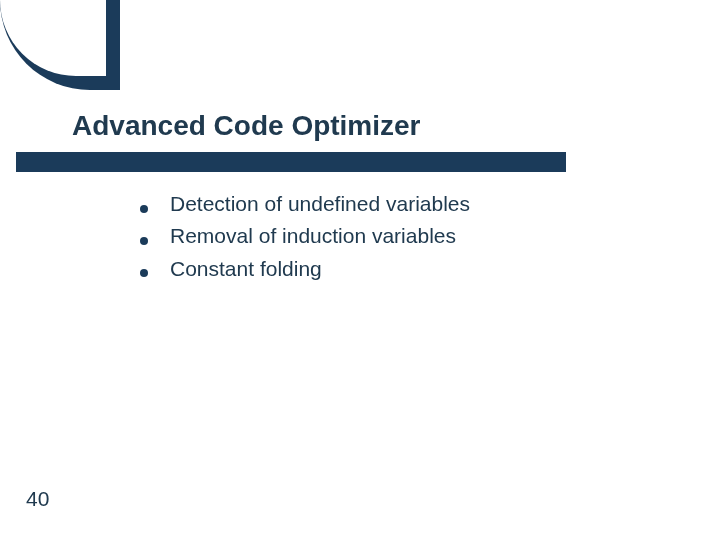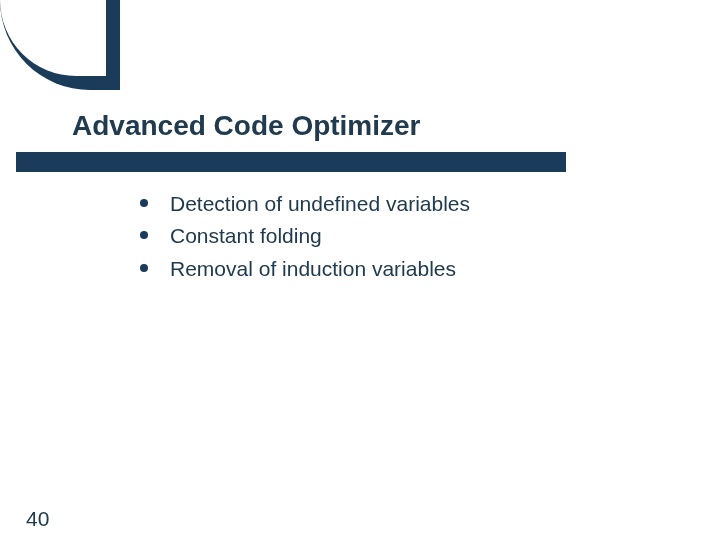--- a/index.html
+++ b/index.html
@@ -54,40 +54,40 @@
     background: #1b3b5a;
   }
   .content {
     position: absolute;
     top: 190px;
     left: 140px;
     right: 40px;
   }
   .bullet-row {
     display: flex;
-    align-items: flex-start;
+    align-items: center;
     margin-bottom: 4px;
     line-height: 1.35;
   }
   .bullet-dot {
     width: 8px;
     height: 8px;
     border-radius: 50%;
     background: #1b3b5a;
     margin-top: 9px;
     margin-right: 22px;
     flex: 0 0 auto;
   }
   .bullet-text {
     font-size: 21px;
     color: #203a4f;
   }
   .page-number {
     position: absolute;
-    bottom: 4px;
+    bottom: 24px;
     left: 26px;
     font-size: 21px;
     color: #203a4f;
   }
 </style>
 </head>
 <body>
 
 <div class="slide">
 
@@ -99,23 +99,23 @@
 
   <div class="underline-bar"></div>
 
   <div class="content">
     <div class="bullet-row">
       <div class="bullet-dot"></div>
       <div class="bullet-text">Detection of undefined variables</div>
     </div>
     <div class="bullet-row">
       <div class="bullet-dot"></div>
-      <div class="bullet-text">Constant folding</div>
+      <div class="bullet-text">Removal of induction variables</div>
     </div>
     <div class="bullet-row">
       <div class="bullet-dot"></div>
-      <div class="bullet-text">Removal of induction variables</div>
+      <div class="bullet-text">Constant folding</div>
     </div>
   </div>
 
   <div class="page-number">40</div>
 
 </div>
 
 </body></html>

